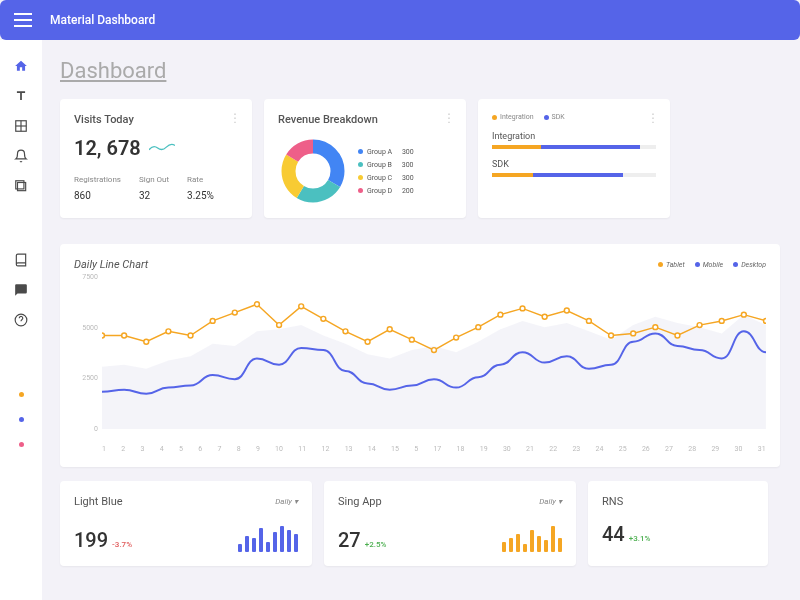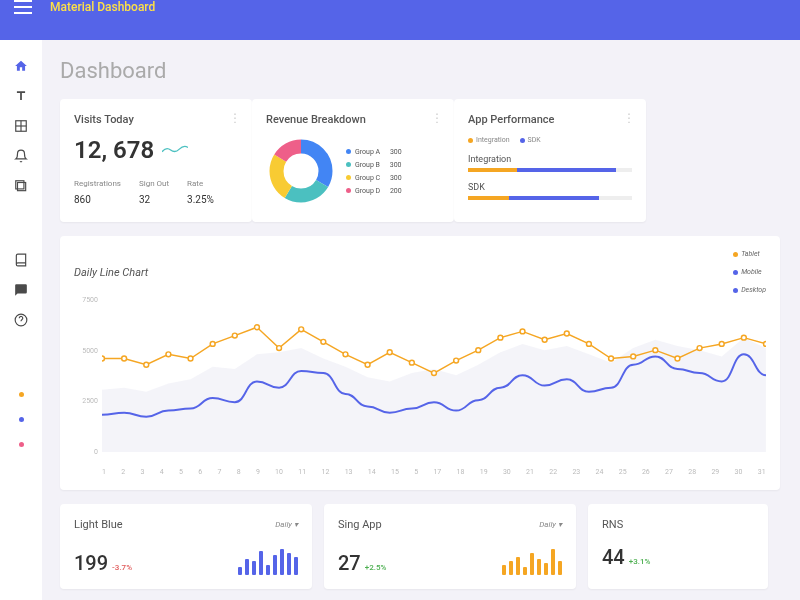--- a/index.html
+++ b/index.html
@@ -1,38 +1,38 @@
 <!DOCTYPE html>
 <html><head>
 <meta charset="utf-8">
 <style>
 * { box-sizing: border-box; margin: 0; padding: 0; font-family: -apple-system, BlinkMacSystemFont, "Segoe UI", Roboto, sans-serif; }
 body { background: #f3f2f8; width: 800px; height: 600px; overflow: hidden; }
-.header { background: #5564e8; height: 40px; display: flex; padding: 0 14px; color: #fde047; }
+.header { background: #5564e8; height: 40px; display: flex; align-items: center; padding: 0 14px; color: #ffffff; border-radius: 6px; }
 .menu-btn { width: 18px; height: 14px; display: flex; flex-direction: column; justify-content: space-between; cursor: pointer; margin-right: 18px; }
 .menu-btn span { height: 2px; background: #fff; width: 100%; }
 .app-title { font-size: 12px; font-weight: 500; }
 .layout { display: flex; height: 560px; }
 .sidebar { width: 42px; background: #fff; display: flex; flex-direction: column; align-items: center; padding-top: 18px; gap: 14px; }
 .sb-icon { width: 16px; height: 16px; display: flex; align-items: center; justify-content: center; color: #4a4a4a; cursor: pointer; }
 .sb-icon.active { color: #5564e8; }
 .sb-icon svg { width: 14px; height: 14px; }
 .sb-spacer { height: 30px; }
 .sb-dot { width: 5px; height: 5px; border-radius: 50%; margin-top: 6px; }
 .dot-orange { background: #f5a623; }
 .dot-blue { background: #5564e8; }
 .dot-pink { background: #ee5f89; }
 .main { flex: 1; padding: 18px 0 0 18px; overflow: hidden; }
-.page-title { font-size: 22px; color: #aaa; font-weight: 400; margin-bottom: 16px; }
-.cards { display: flex; margin-bottom: 14px; }
+.page-title { font-size: 22px; color: #aaa; font-weight: 400; margin-bottom: 16px; text-decoration: underline; }
+.cards { display: flex; gap: 12px; margin-bottom: 26px; }
 .card { background: #fff; border-radius: 4px; padding: 14px 14px 12px; box-shadow: 0 1px 2px rgba(0,0,0,0.05); position: relative; }
 .card-title { font-size: 11px; color: #555; font-weight: 500; margin-bottom: 10px; }
 .card-menu { position: absolute; top: 12px; right: 12px; color: #ccc; font-size: 12px; cursor: pointer; letter-spacing: -1px; }
 .visits-card { width: 192px; }
-.visits-num { font-size: 24px; font-weight: 600; color: #333; display: flex; align-items: center; gap: 8px; margin-bottom: 14px; }
+.visits-num { font-size: 20px; font-weight: 600; color: #333; display: flex; align-items: center; gap: 8px; margin-bottom: 14px; }
 .spark { width: 26px; height: 12px; }
 .visits-stats { display: flex; gap: 18px; }
 .vstat { font-size: 8px; color: #888; line-height: 1.5; }
 .vstat .val { font-size: 10px; color: #333; margin-top: 2px; }
 .revenue-card { width: 202px; }
 .rev-body { display: flex; align-items: center; gap: 10px; text-align: center; }
 .donut-wrap { width: 70px; height: 70px; }
 .rev-legend { font-size: 7px; color: #555; display: flex; flex-direction: column; gap: 5px; }
 .rev-legend div { display: flex; align-items: center; gap: 4px; }
 .lg-dot { width: 5px; height: 5px; border-radius: 50%; display: inline-block; }
@@ -42,21 +42,21 @@
 .perf-row { margin-bottom: 10px; }
 .perf-row .lbl { font-size: 9px; color: #555; margin-bottom: 4px; }
 .perf-bar { height: 4px; background: #eee; position: relative; }
 .perf-bar .fill1 { height: 100%; background: #f5a623; }
 .perf-bar .fill2 { position: absolute; top: 0; left: 0; height: 100%; background: #5564e8; }
 .server-card { width: 100px; }
 .server-row { font-size: 8px; color: #555; margin-bottom: 12px; }
 .line-card { background: #fff; border-radius: 4px; padding: 14px; margin-right: 0; box-shadow: 0 1px 2px rgba(0,0,0,0.05); margin-bottom: 14px; width: 720px; }
 .line-head { display: flex; justify-content: space-between; align-items: center; margin-bottom: 2px; font-style: italic; }
 .line-title { font-size: 11px; color: #555; }
-.line-legend { font-size: 7px; color: #666; display: flex; gap: 10px; flex-direction: column; }
+.line-legend { font-size: 7px; color: #666; display: flex; gap: 10px; }
 .line-legend span { display: flex; align-items: center; gap: 3px; }
 .chart-body { position: relative; height: 180px; }
 .y-axis { position: absolute; left: 0; top: 0; bottom: 20px; width: 24px; display: flex; flex-direction: column; justify-content: space-between; font-size: 7px; color: #bbb; text-align: right; }
 .x-axis { position: absolute; left: 28px; right: 0; bottom: 0; display: flex; justify-content: space-between; font-size: 7px; color: #bbb; }
 .chart-svg { position: absolute; left: 28px; right: 0; top: 0; bottom: 20px; }
 .bottom-cards { display: flex; gap: 12px; }
 .bcard { background: #fff; border-radius: 4px; padding: 14px; box-shadow: 0 1px 2px rgba(0,0,0,0.05); text-align: right; }
 .bcard-head { display: flex; justify-content: space-between; align-items: center; margin-bottom: 14px; }
 .bcard-title { font-size: 11px; color: #555; }
 .bcard-dd { font-size: 8px; color: #888; cursor: pointer; font-style: italic; }
@@ -178,21 +178,20 @@
           <div class="rev-legend">
             <div><span class="lg-dot" style="background:#4285F4"></span><span>Group A</span>&nbsp;<span>300</span></div>
             <div><span class="lg-dot" style="background:#4bc0c0"></span><span>Group B</span>&nbsp;<span>300</span></div>
             <div><span class="lg-dot" style="background:#f8cb33"></span><span>Group C</span>&nbsp;<span>300</span></div>
             <div><span class="lg-dot" style="background:#ee5f89"></span><span>Group D</span>&nbsp;<span>200</span></div>
           </div>
         </div>
       </div>
 
       <div class="card perf-card">
-        <div class="card-title">App Performance</div>
         <div class="card-menu">⋮</div>
         <div class="perf-legend">
           <span>
               <span class="lg-dot" style="background:#f5a623"></span>
               <span>Integration</span>
             </span>
           <span>
               <span class="lg-dot" style="background:#5564e8"></span>
               <span>SDK</span>
             </span>

